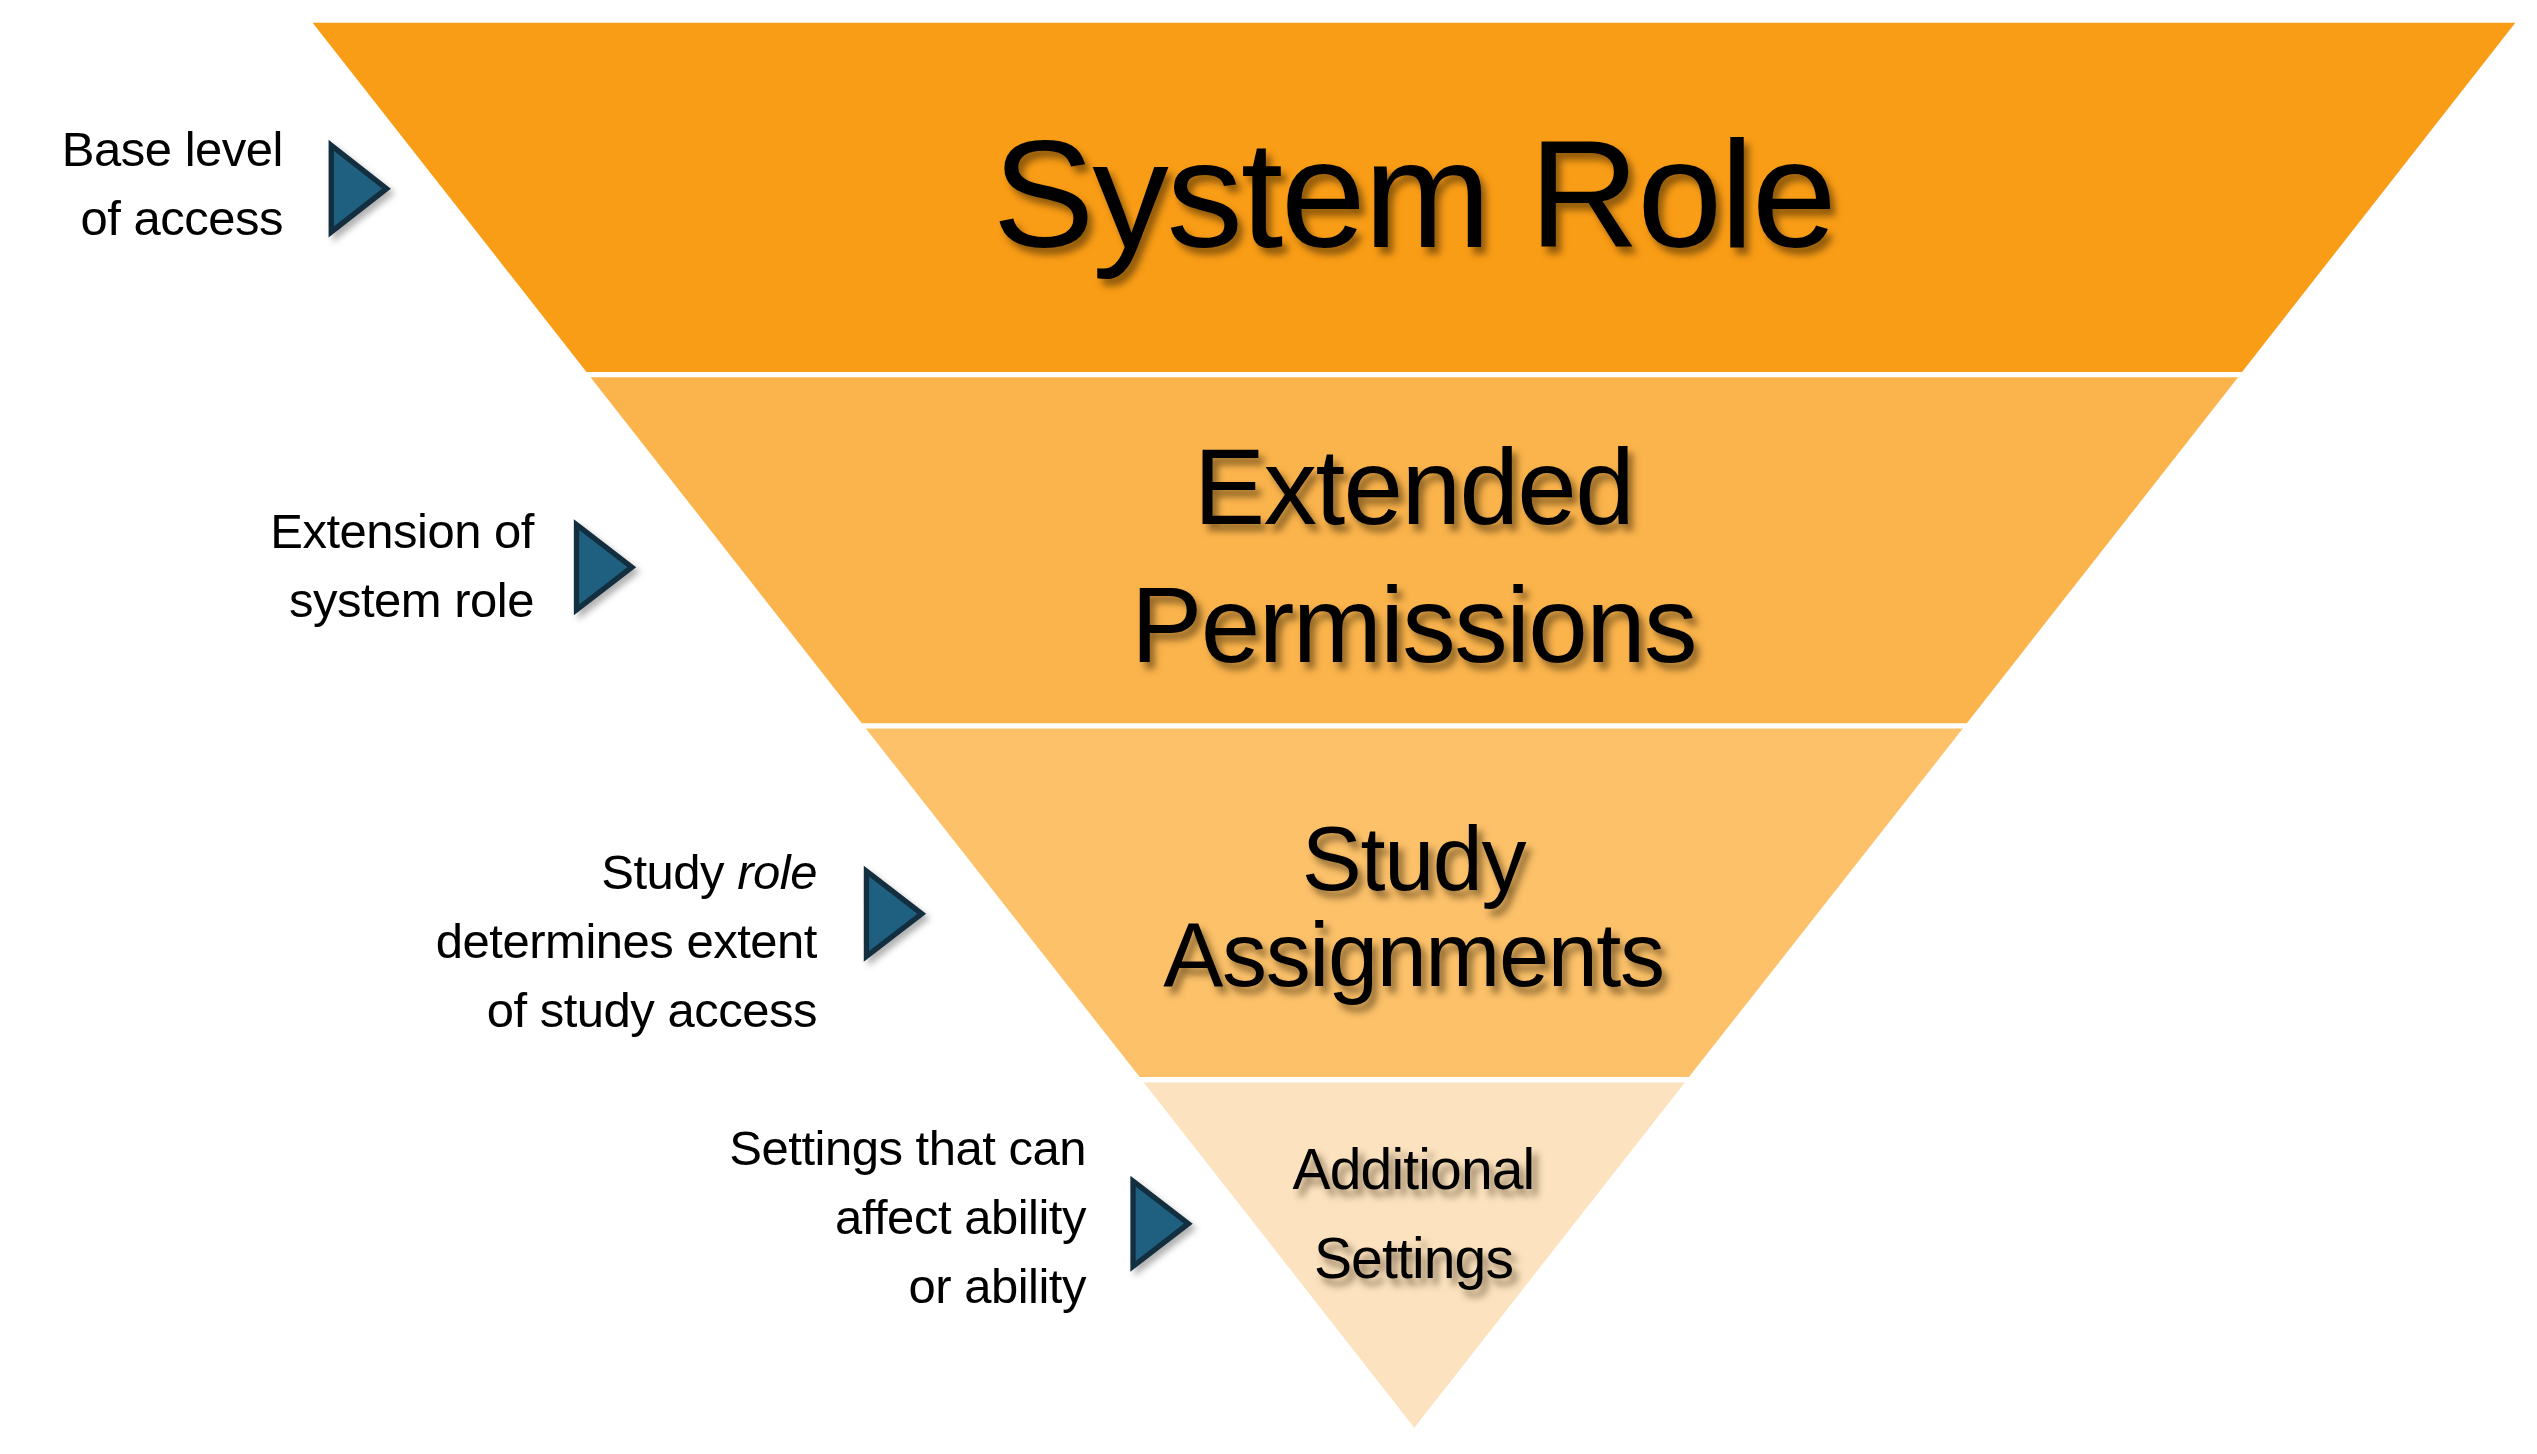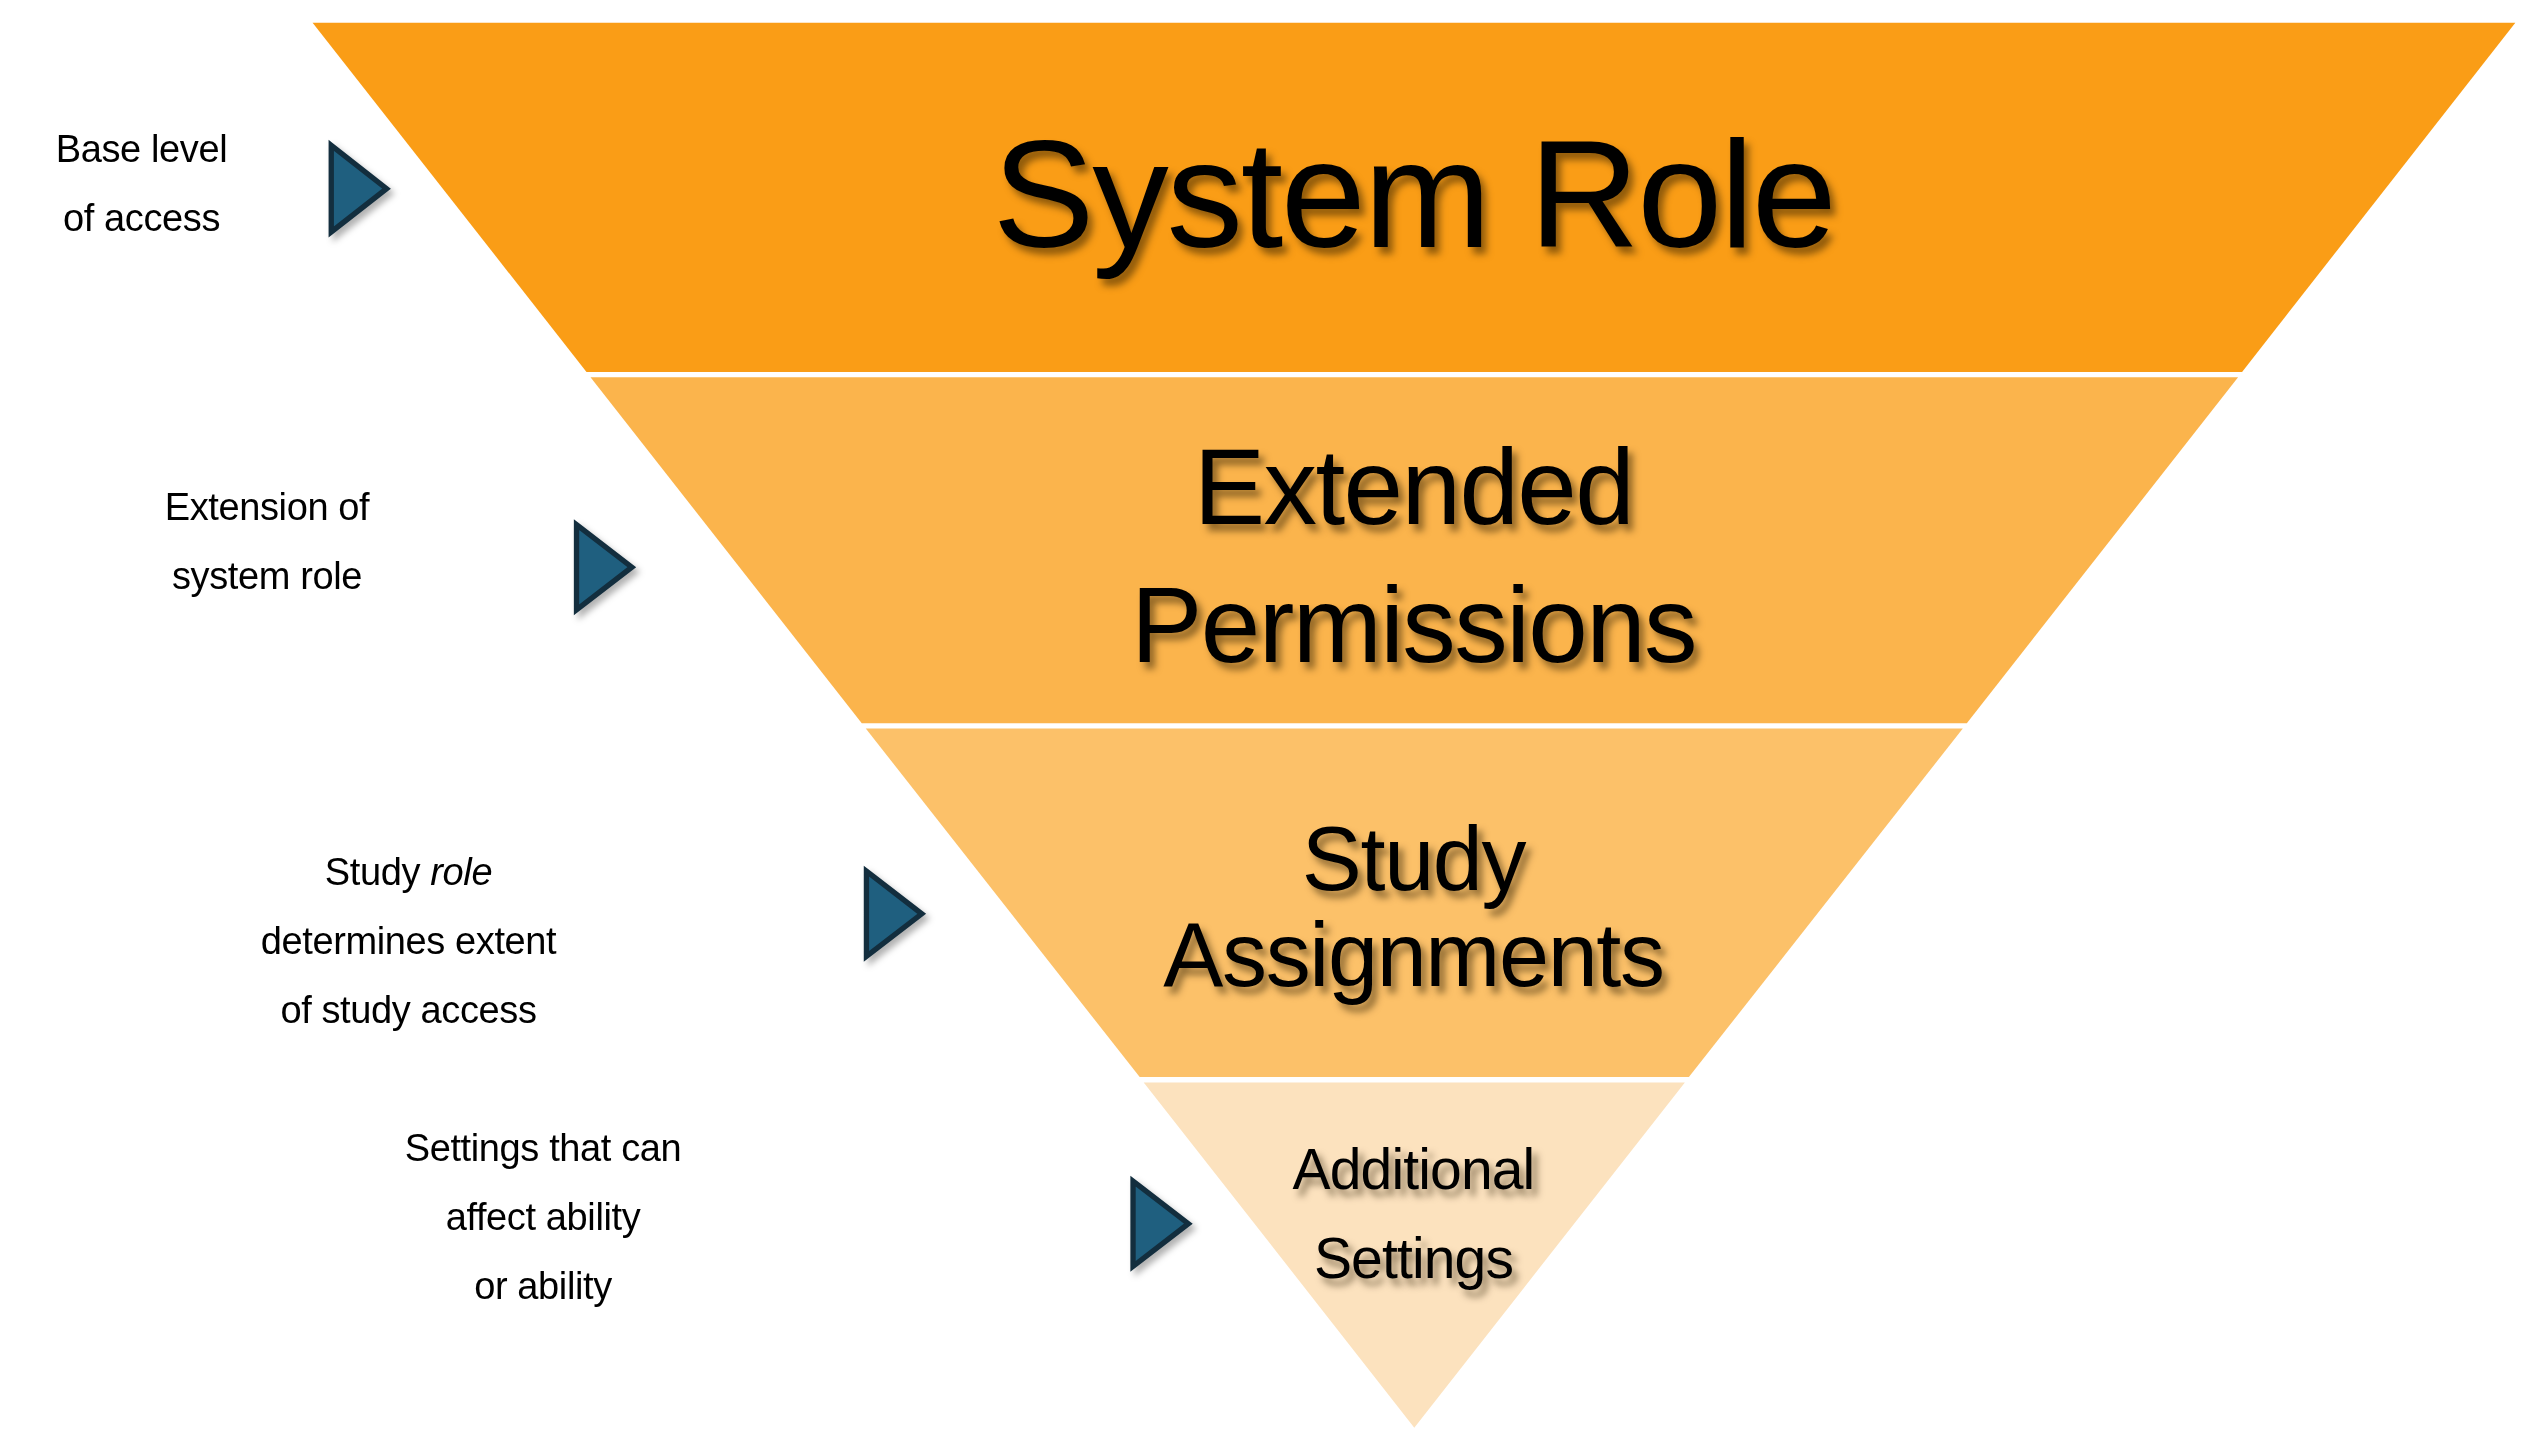--- a/index.html
+++ b/index.html
@@ -34,28 +34,28 @@
   .t2b { top: 570px;  font-size: 107px; line-height: 110px; }
   .t3a { top: 814px; font-size: 90px; line-height: 90px; }
   .t3b { top: 910px; font-size: 90px; line-height: 90px; }
   .t4a { top: 1141px; font-size: 57px;  line-height: 57px; }
   .t4b { top: 1230px; font-size: 57px;  line-height: 57px; }
 
   
   .annotation {
     position: absolute;
     left: 0;
-    text-align: center;
+    text-align: right;
     color: #000000;
-    font-size: 38px;
+    font-size: 49px;
     line-height: 69px;
     letter-spacing: -0.01em;
   }
   .a1 { width: 283px;  top: 115px; }
-  .a2 { width: 534px;  top: 473px; }
+  .a2 { width: 534px;  top: 497px; }
   .a3 { width: 817px; top: 838px; }
   .a4 { width: 1086px; top: 1114px; }
   .annotation .line { display: block; }
   .it { font-style: italic; }
 </style>
 </head>
 <body>
 
 <div class="canvas">
 

